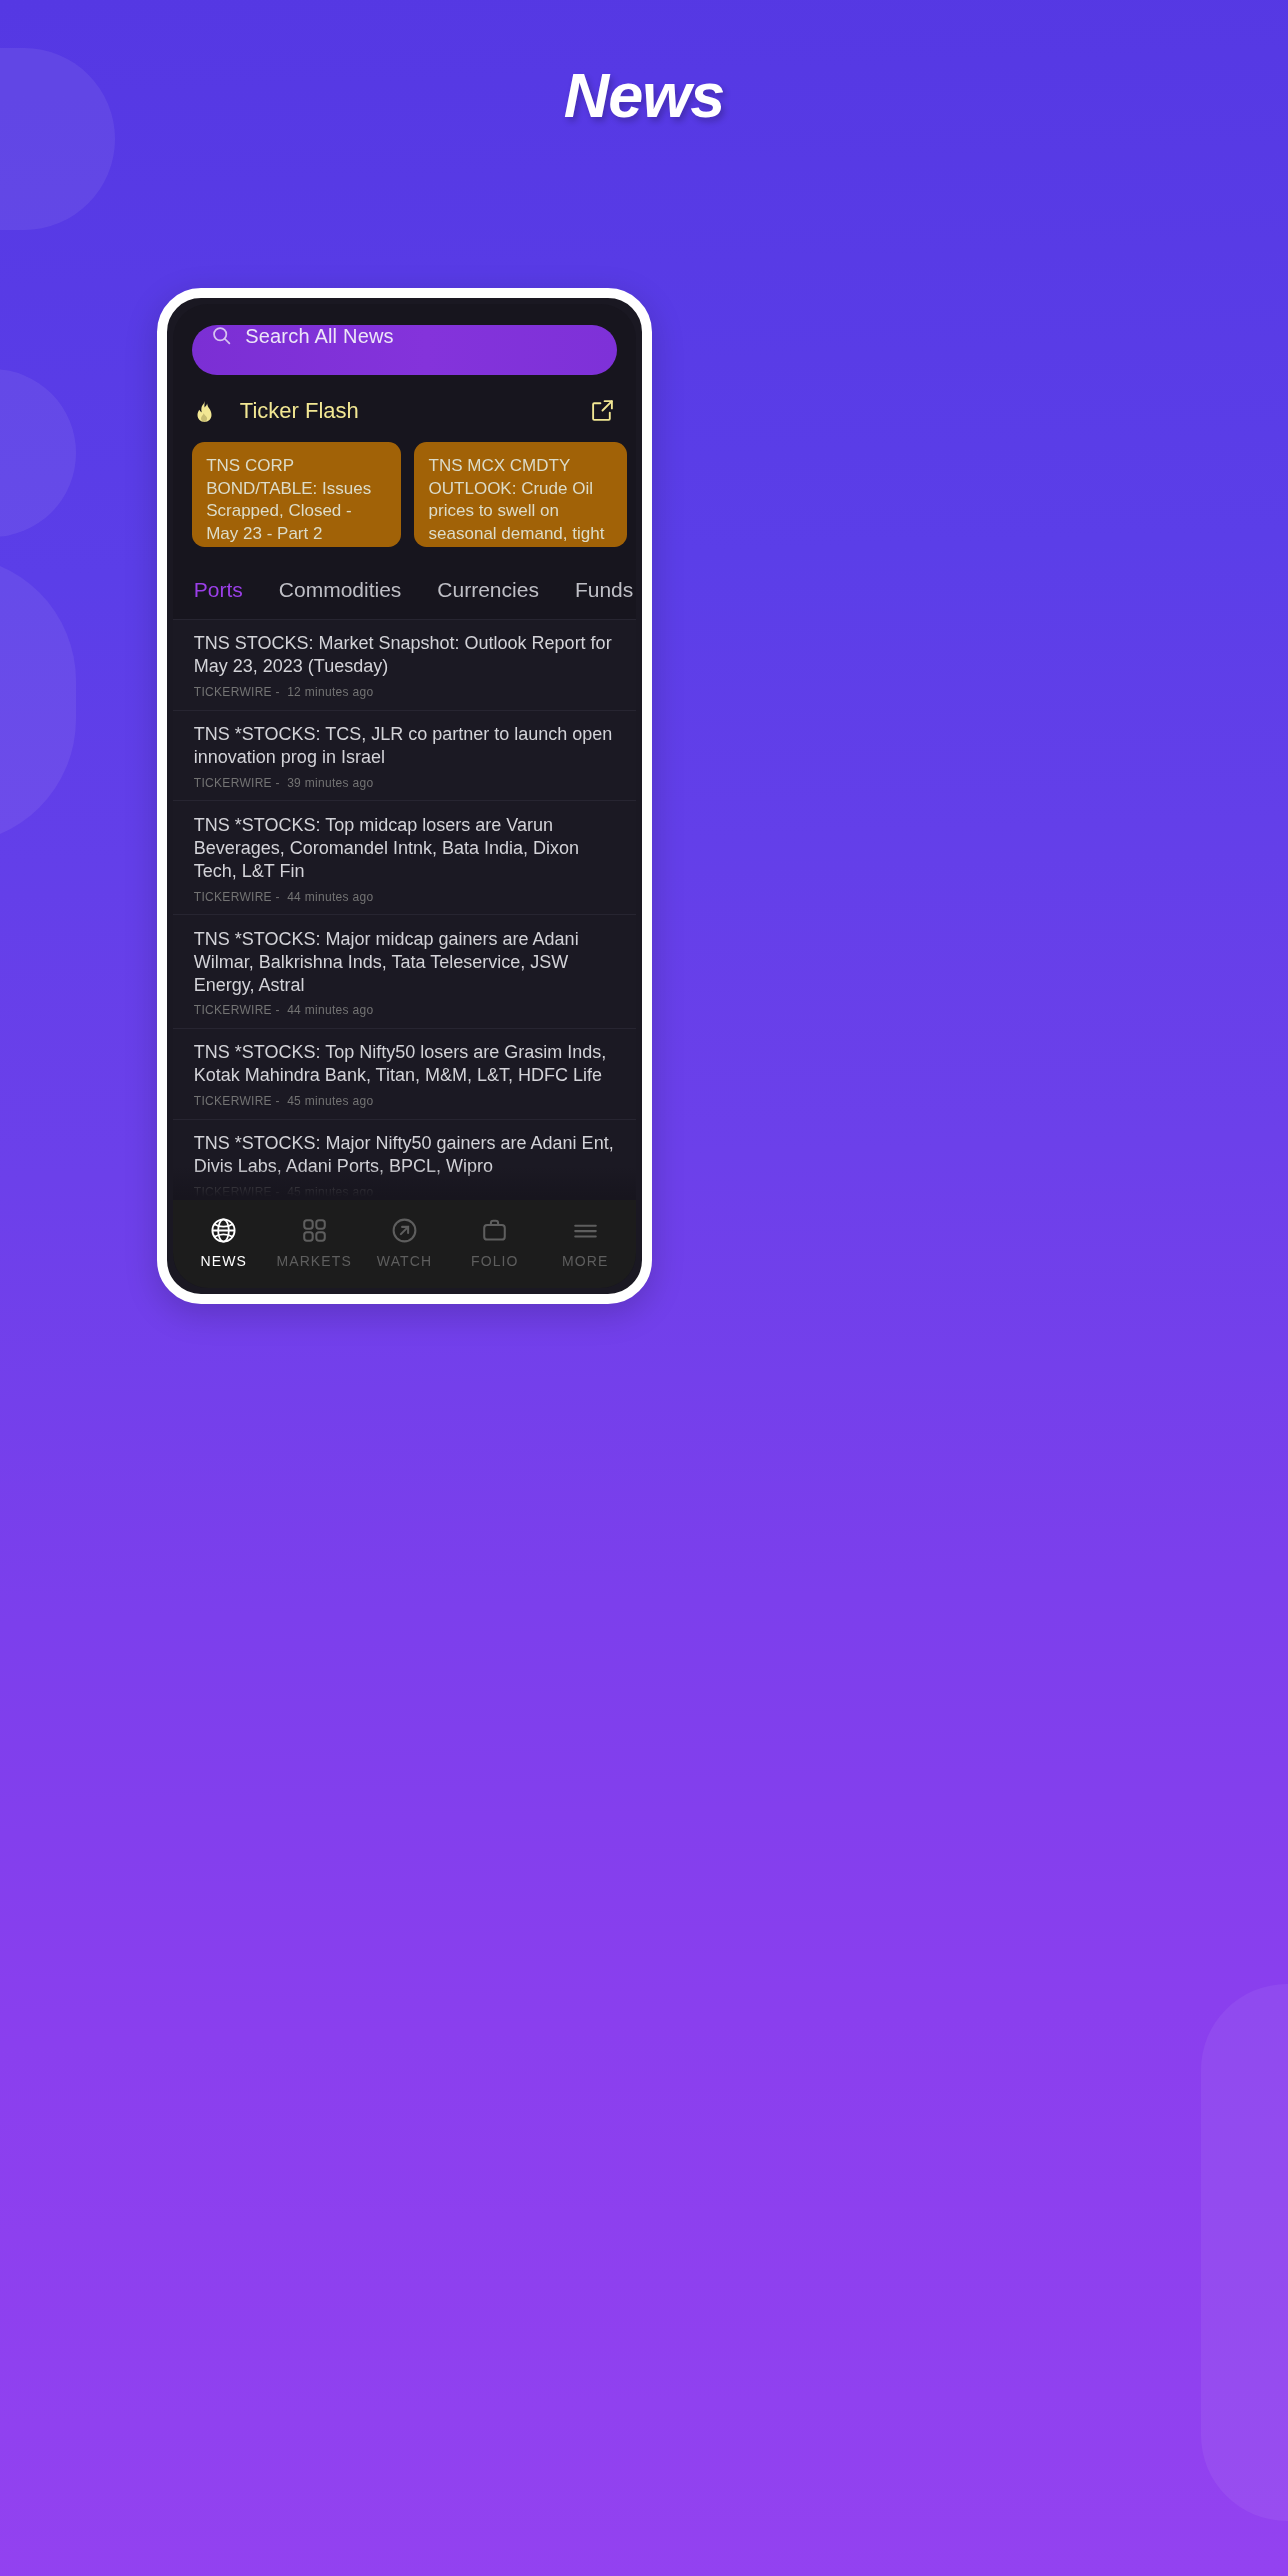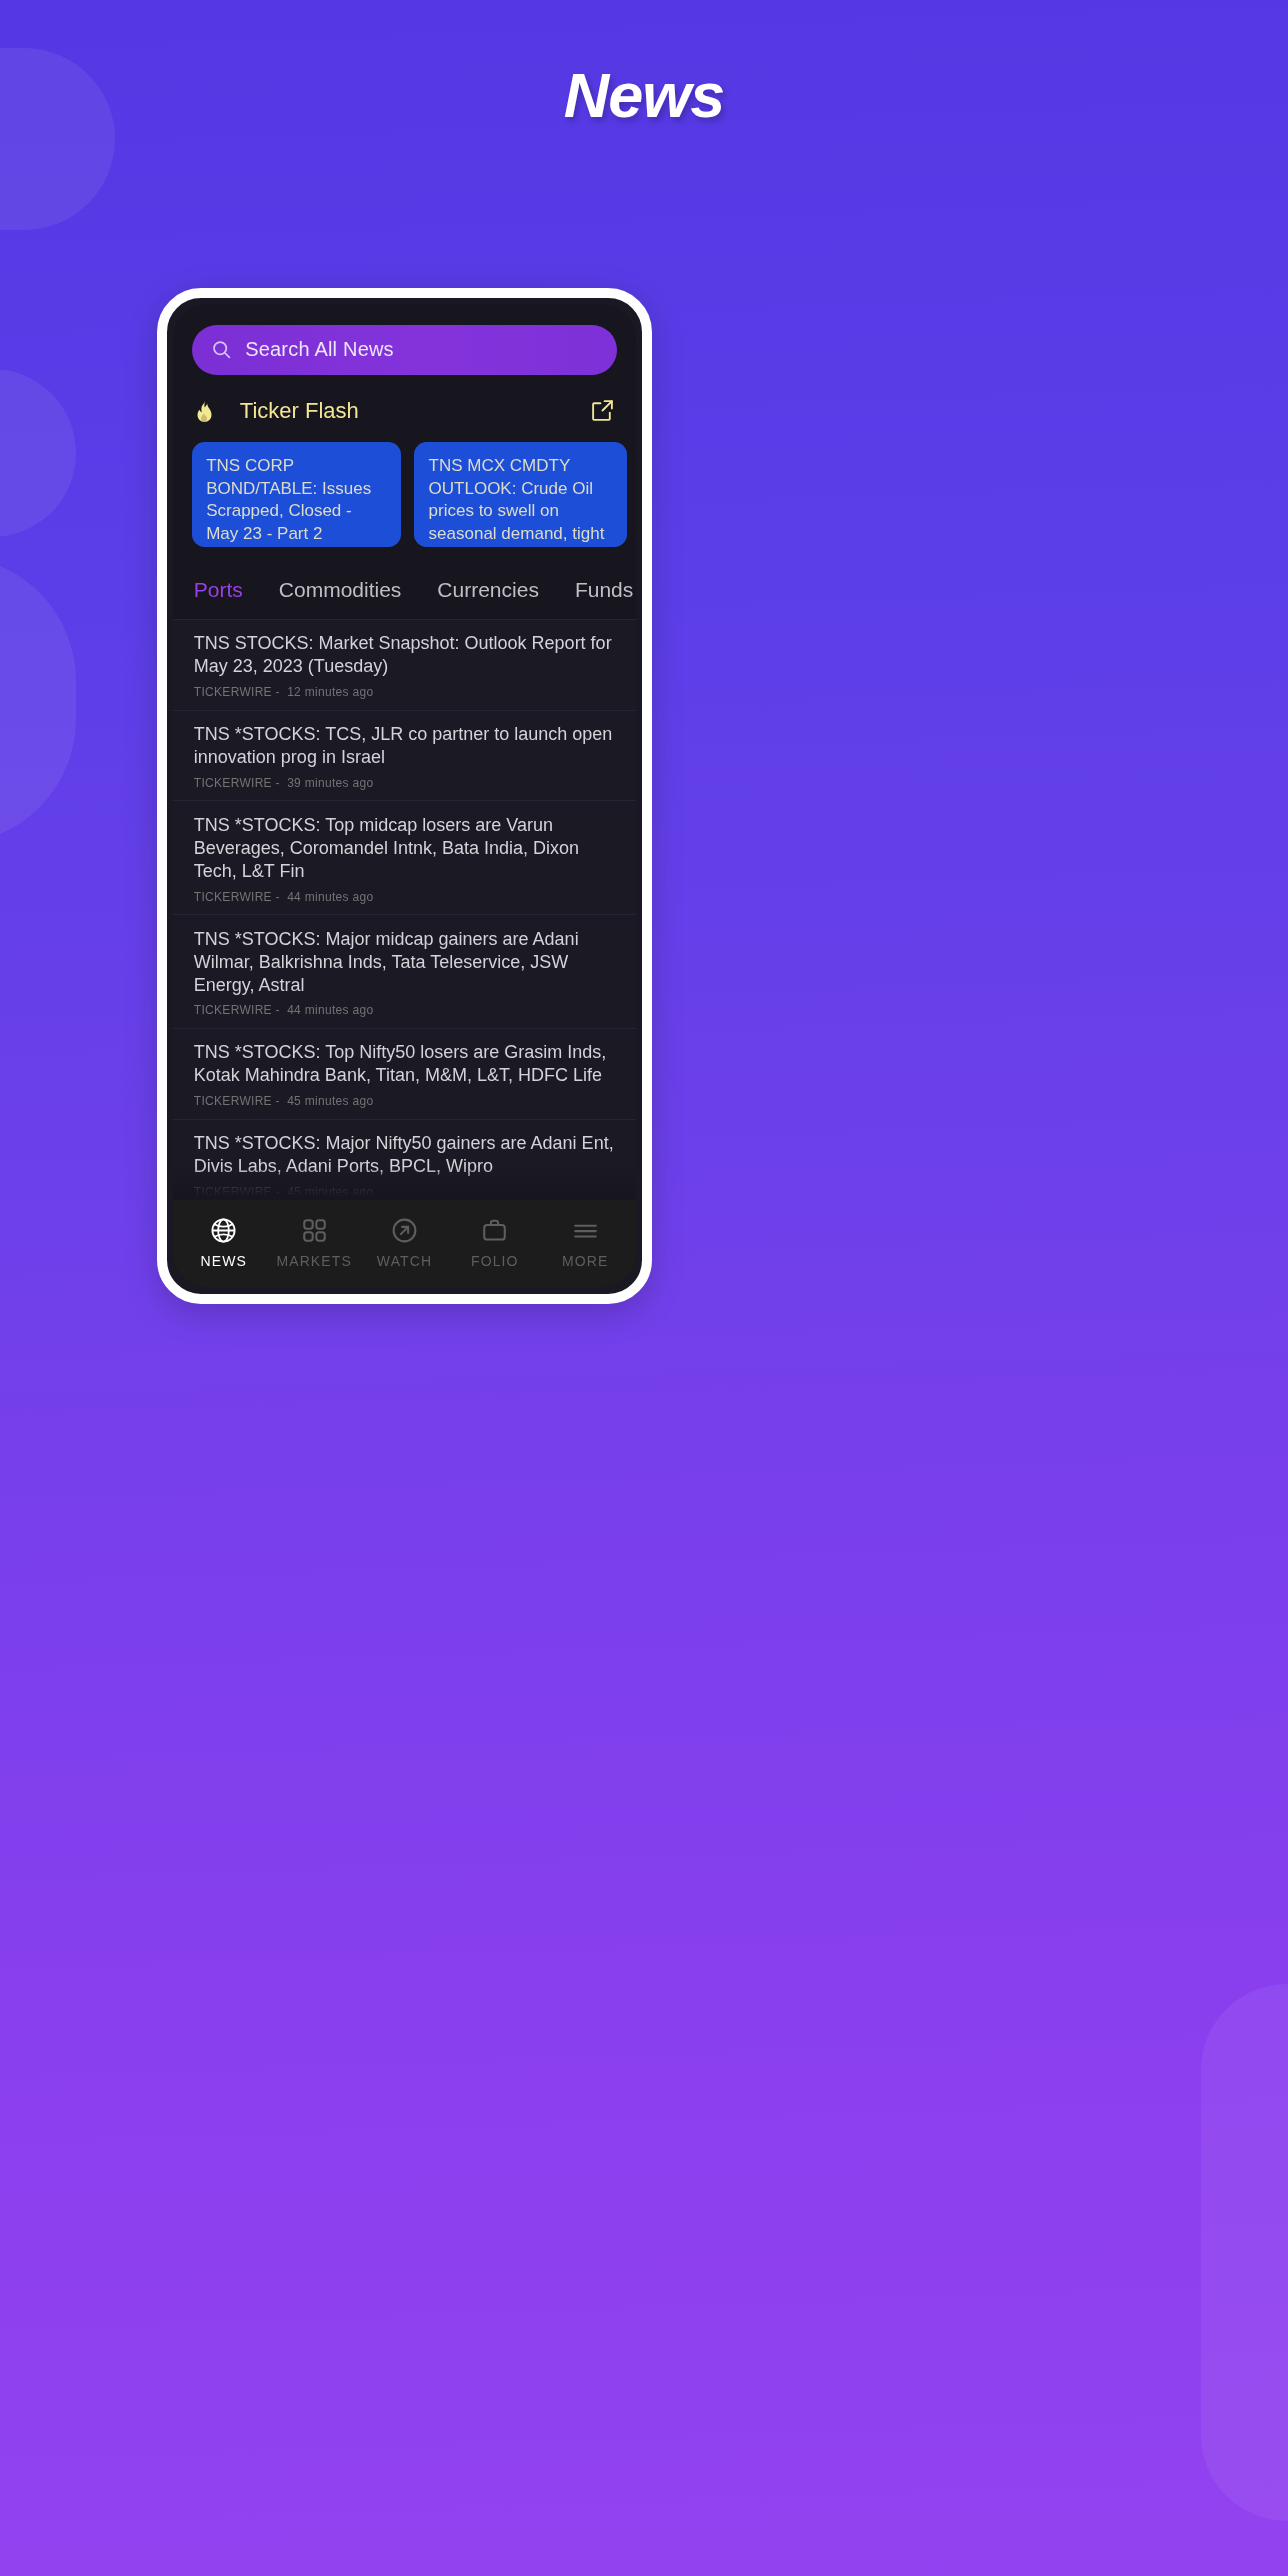--- a/index.html
+++ b/index.html
@@ -51,21 +51,21 @@
     overflow:hidden;
     position:relative;
     display:flex; flex-direction:column;
   }
 
   
   .search-wrap { padding:21px 19px 0 19px; }
   .search {
     height:50px; border-radius:25px;
     background:linear-gradient(90deg,#7B2FD4 0%, #8433DB 55%, #7E31D8 100%);
-    display:flex; align-items:center; gap:13.4px; padding:0 19px;
+    display:flex; align-items:flex-start; gap:13.4px; padding:0 19px;
   }
   .search-icon { width:21px; height:21px; flex:0 0 auto; opacity:.85; }
   .search-ph { color:#EDE6F8; font-size:20px; letter-spacing:0.2px; }
 
   
   .tf-head {
     display:flex; align-items:center; justify-content:space-between;
     padding:23px 21px 0 21px;
   }
   .tf-left { display:flex; align-items:center; gap:25px; }
@@ -73,21 +73,21 @@
   .flame { width:21px; height:25px; }
   .ext { width:25px; height:25px; }
 
   
   .tf-cards {
     display:flex; gap:13.4px; padding:18px 0 0 19px;
     overflow:hidden; flex:0 0 auto;
   }
   .tf-card {
     flex:0 0 auto; width:209px; height:105px;
-    background:#1d4ed8; border-radius:12.5px;
+    background:#a16207; border-radius:12.5px;
     padding:13.4px 14.4px; color:#DCDCC9;
     font-size:17px; line-height:1.33;
     overflow:hidden;
   }
   .tf-card.wide { width:213px; }
 
   
   .tabs {
     display:flex; align-items:center; gap:36px;
     padding:31px 21px 17px 21px;

